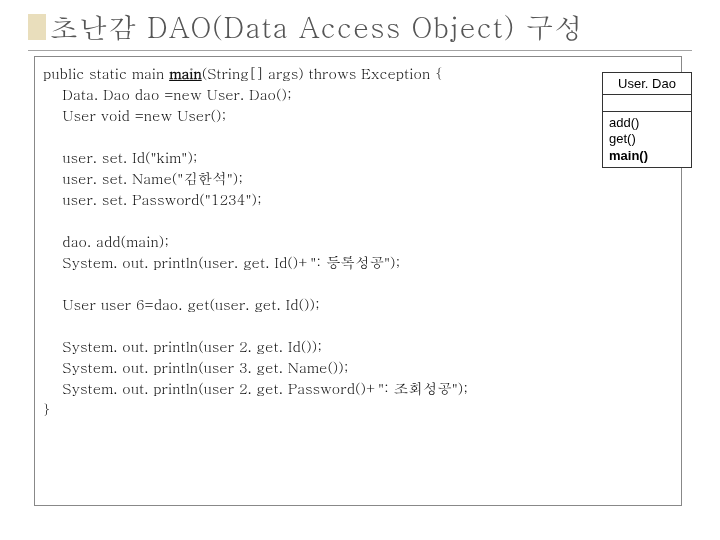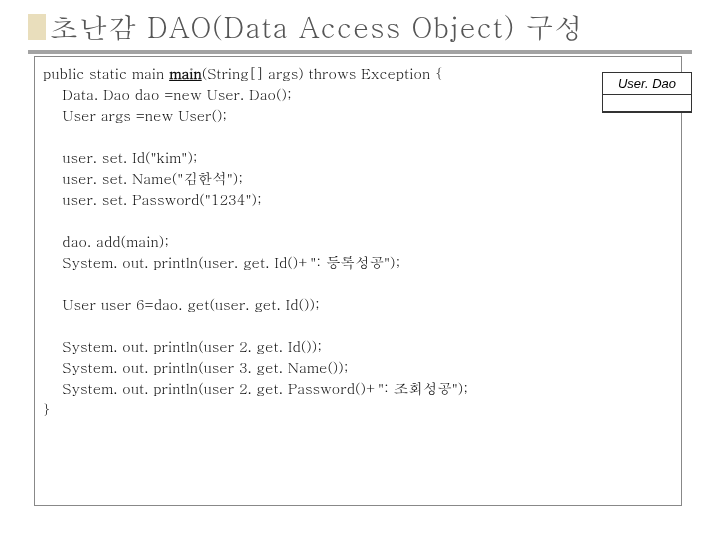--- a/index.html
+++ b/index.html
@@ -15,21 +15,21 @@
   .slide {
     position: relative;
     width: 720px;
     height: 540px;
   }
   .title-wrap {
     position: absolute;
     left: 28px;
     top: 6px;
     right: 28px;
-    border-bottom: 4px solid #a3a3a3;
+    border-bottom: 1px solid #a3a3a3;
     padding-bottom: 4px;
   }
   .title-accent {
     display: inline-block;
     width: 18px;
     height: 26px;
     background: #c0a040;
     vertical-align: top;
     margin-top: 8px;
     margin-right: 4px;
@@ -62,21 +62,20 @@
   }
   .class-box {
     position: absolute;
     right: 28px;
     top: 72px;
     width: 88px;
     border: 1px solid #333;
     background: #fff;
     font-family: Arial, sans-serif;
     font-size: 13px;
-    font-style: italic;
   }
   .class-box .row {
     padding: 3px 6px;
   }
   .class-box .row.header {
     text-align: center;
     border-bottom: 1px solid #333;
   }
   .class-box .row.mid {
     height: 10px;
@@ -93,34 +92,39 @@
 <body>
 
 <div class="slide">
 
   <div class="title-wrap">
     <span class="title-accent"></span><span class="title-text">초난감  DAO(Data Access Object)  구성</span>
   </div>
 
   <div class="code-box"><span>public static main </span><span class="bold">main</span><span>(String[] args) throws Exception {</span>
 <span>    Data. Dao dao =new User. Dao();</span>
-<span>    User args =new User();</span>
+<span>    User void =new User();</span>
 <span></span>
 <span>    user. set. Id("kim");</span>
 <span>    user. set. Name("김한석");</span>
 <span>    user. set. Password("1234");</span>
 <span></span>
 <span>    dao. add(main);</span>
 <span>    System. out. println(user. get. Id()+": 등록성공");</span>
 <span></span>
 <span>    User user 6=dao. get(user. get. Id());</span>
 <span></span>
 <span>    System. out. println(user 2. get. Id());</span>
 <span>    System. out. println(user 3. get. Name());</span>
 <span>    System. out. println(user 2. get. Password()+": 조회성공");</span>
 <span>}</span></div>
 
   <div class="class-box">
     <div class="row header">User. Dao</div>
     <div class="row mid"></div>
+    <div class="row methods">
+      <span>add()</span><br>
+      <span>get()</span><br>
+      <b>main()</b>
+    </div>
   </div>
 
 </div>
 
 </body></html>

